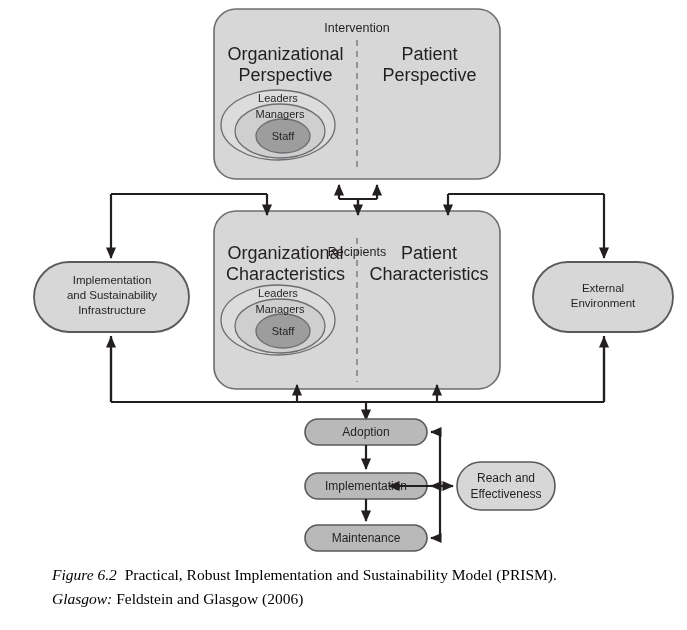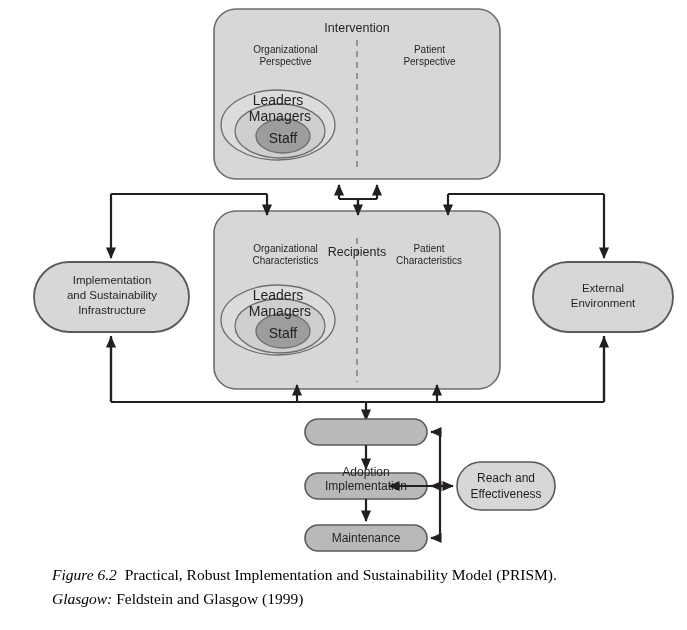--- a/index.html
+++ b/index.html
@@ -34,24 +34,24 @@
     line-height: 1.18;
     color: #231f20;
     white-space: pre-line;
     pointer-events: none;
   }
   .title-lbl {
     font-weight: normal;
     font-size: 12.5px;
   }
   .panel-lbl {
-    font-size: 10px;
+    font-size: 18px;
   }
   .ring-lbl {
-    font-size: 14px;
+    font-size: 11px;
   }
   .pill-lbl {
     font-size: 12px;
   }
   .side-lbl {
     font-size: 11.5px;
     line-height: 1.3;
   }
   
   #caption {
@@ -180,27 +180,27 @@
   <div class="lbl ring-lbl" style="left:228px; top:287px; width:100px;">Leaders</div>
   <div class="lbl ring-lbl" style="left:230px; top:303px; width:100px;">Managers</div>
   <div class="lbl ring-lbl" style="left:253px; top:325px; width:60px;">Staff</div>
 
   <div class="lbl side-lbl" style="left:42px; top:273px; width:140px;">Implementation
 and Sustainability
 Infrastructure</div>
   <div class="lbl side-lbl" style="left:536px; top:281px; width:134px;">External
 Environment</div>
 
-  <div class="lbl pill-lbl" style="left:305px; top:425px; width:122px;margin-top:40px;">Adoption</div>
+  <div class="lbl pill-lbl" style="left:305px; top:425px; width:122px;">Adoption</div>
   <div class="lbl pill-lbl" style="left:305px; top:479px; width:122px;">Implementation</div>
   <div class="lbl pill-lbl" style="left:305px; top:531px; width:122px;">Maintenance</div>
   <div class="lbl pill-lbl" style="left:457px; top:471px; width:98px; line-height:1.3;">Reach and
 Effectiveness</div>
 </div>
 
 <div id="caption">
   <div class="cap-line">
     <span class="ital">Figure 6.2</span><span>&nbsp;&nbsp;</span><span>Practical, Robust Implementation and Sustainability Model (PRISM).</span>
   </div>
   <div class="cap-line">
-    <span class="ital">Glasgow:</span><span>&nbsp;</span><span>Feldstein and Glasgow (1999)</span>
+    <span class="ital">Glasgow:</span><span>&nbsp;</span><span>Feldstein and Glasgow (2006)</span>
   </div>
 </div>
 
 </body></html>

